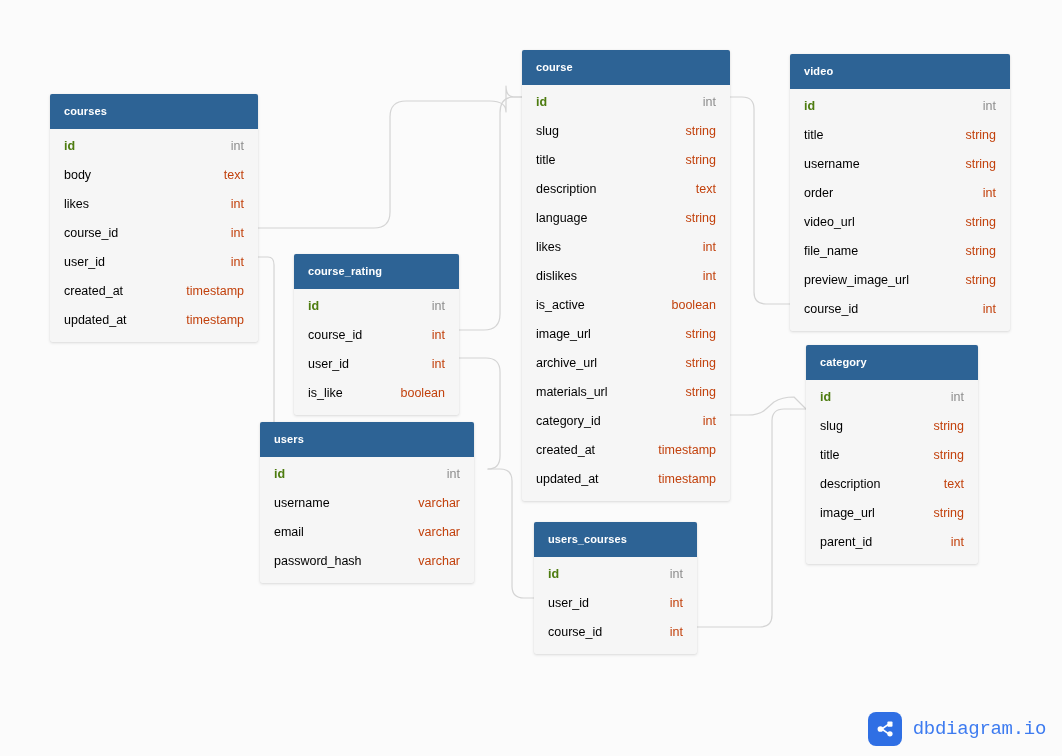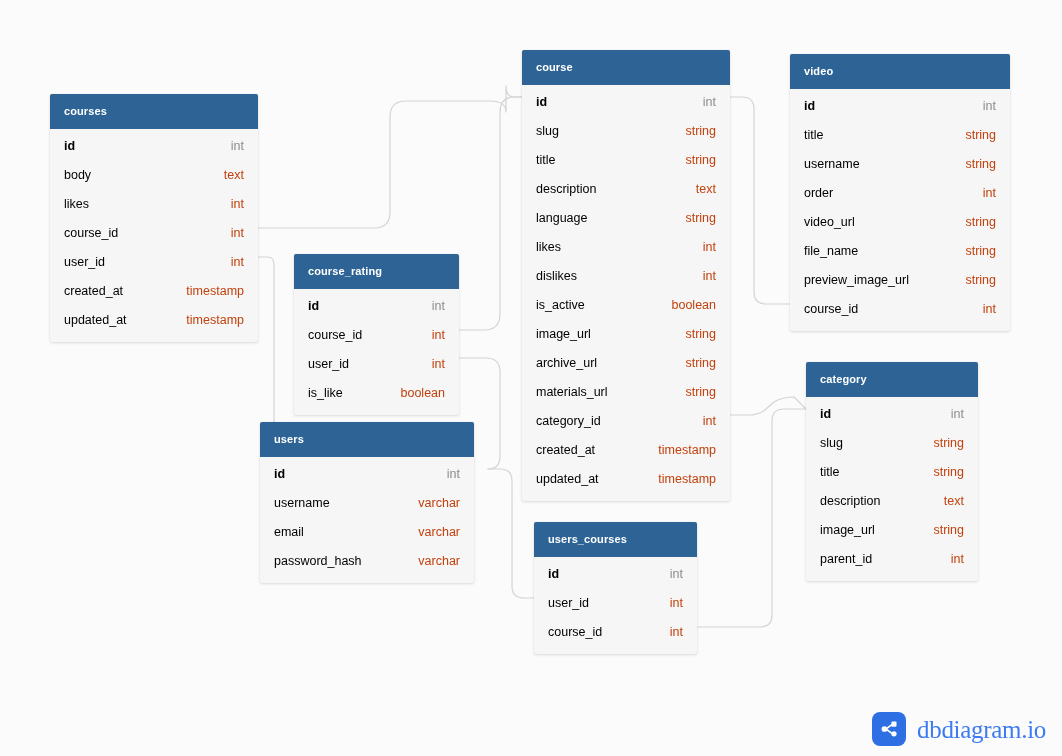--- a/index.html
+++ b/index.html
@@ -57,21 +57,21 @@
     justify-content: space-between;
     height: 29px;
     padding: 0 14px;
     font-size: 12.5px;
     white-space: nowrap;
   }
   .field-name {
     color: #000000;
   }
   .field-row.pk .field-name {
-    color: #000000;
+    color: #4d7c0f;
     font-weight: bold;
   }
   .field-type {
     color: #c2410c;
     padding-left: 18px;
   }
   .field-row.pk .field-type {
     color: #8d8d8d;
   }
 
@@ -89,24 +89,24 @@
     width: 34px;
     height: 34px;
     border-radius: 8px;
     background: #2f6fe4;
     display: flex;
     align-items: center;
     justify-content: center;
   }
   #brand-text {
     color: #3d7bf0;
-    font-size: 25px;
+    font-size: 19px;
     letter-spacing: -0.3px;
     line-height: 1;
-    font-family: Liberation Serif, serif;
+    font-family: Liberation Mono, monospace;
   }
 </style>
 </head>
 <body>
 
 <div id="canvas">
 
   <svg id="edges" viewBox="0 0 1062 756" preserveAspectRatio="none">
       <path d="M 258 228 L 374 228 Q 390 228 390 212 L 390 117 Q 390 101 406 101 L 490 101 Q 506 101 506 112 L 506 86 Q 506 97 514 97 L 522 97" fill="none" stroke="#d4d4d4" stroke-width="1.2" stroke-linecap="round" stroke-linejoin="round"></path>
       <path d="M 258 257 L 268 257 Q 274 257 274 265 L 274 461 Q 274 469 282 469 L 290 469" fill="none" stroke="#d4d4d4" stroke-width="1.2" stroke-linecap="round" stroke-linejoin="round"></path>
@@ -302,21 +302,21 @@
           <div class="field-row">
             <span class="field-name">preview_image_url</span>
             <span class="field-type">string</span>
           </div>
           <div class="field-row">
             <span class="field-name">course_id</span>
             <span class="field-type">int</span>
           </div>
         </div>
       </div>
-      <div class="table-card" style="left: 806px; top: 362px; width: 172px;">
+      <div class="table-card" style="left: 806px; top: 345px; width: 172px;">
         <div class="table-header">category</div>
         <div class="table-body">
           <div class="field-row pk">
             <span class="field-name">id</span>
             <span class="field-type">int</span>
           </div>
           <div class="field-row">
             <span class="field-name">slug</span>
             <span class="field-type">string</span>
           </div>

